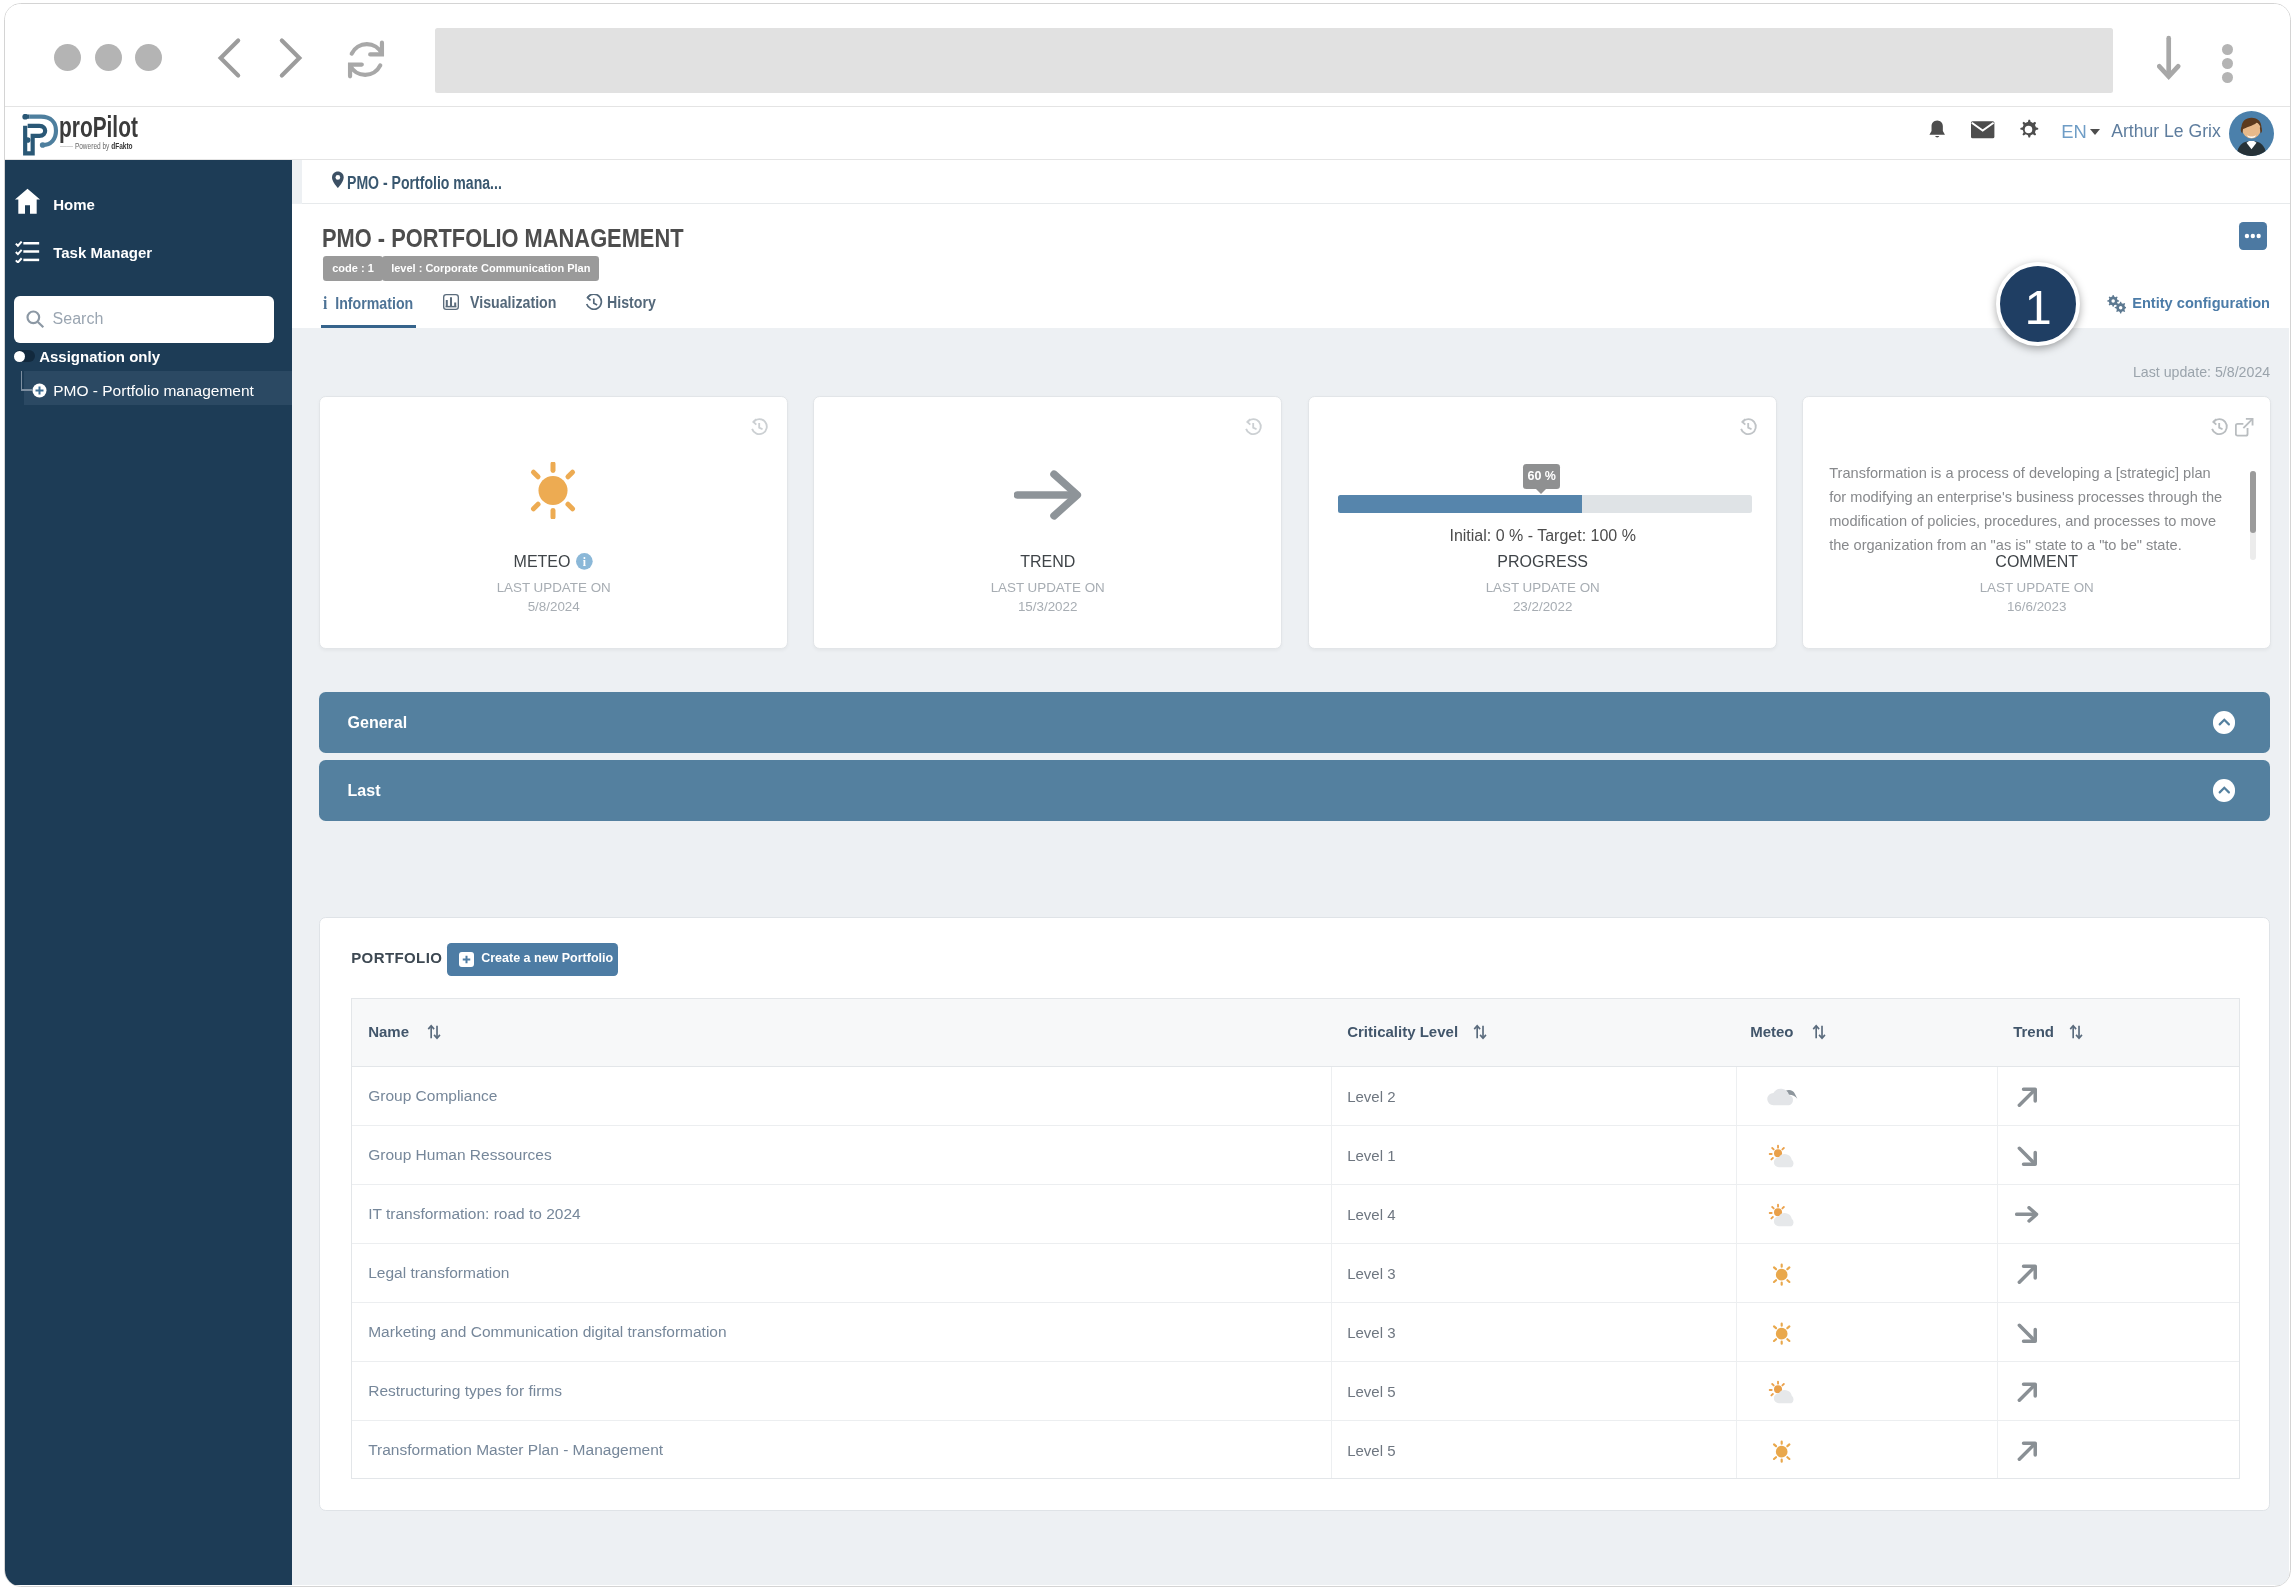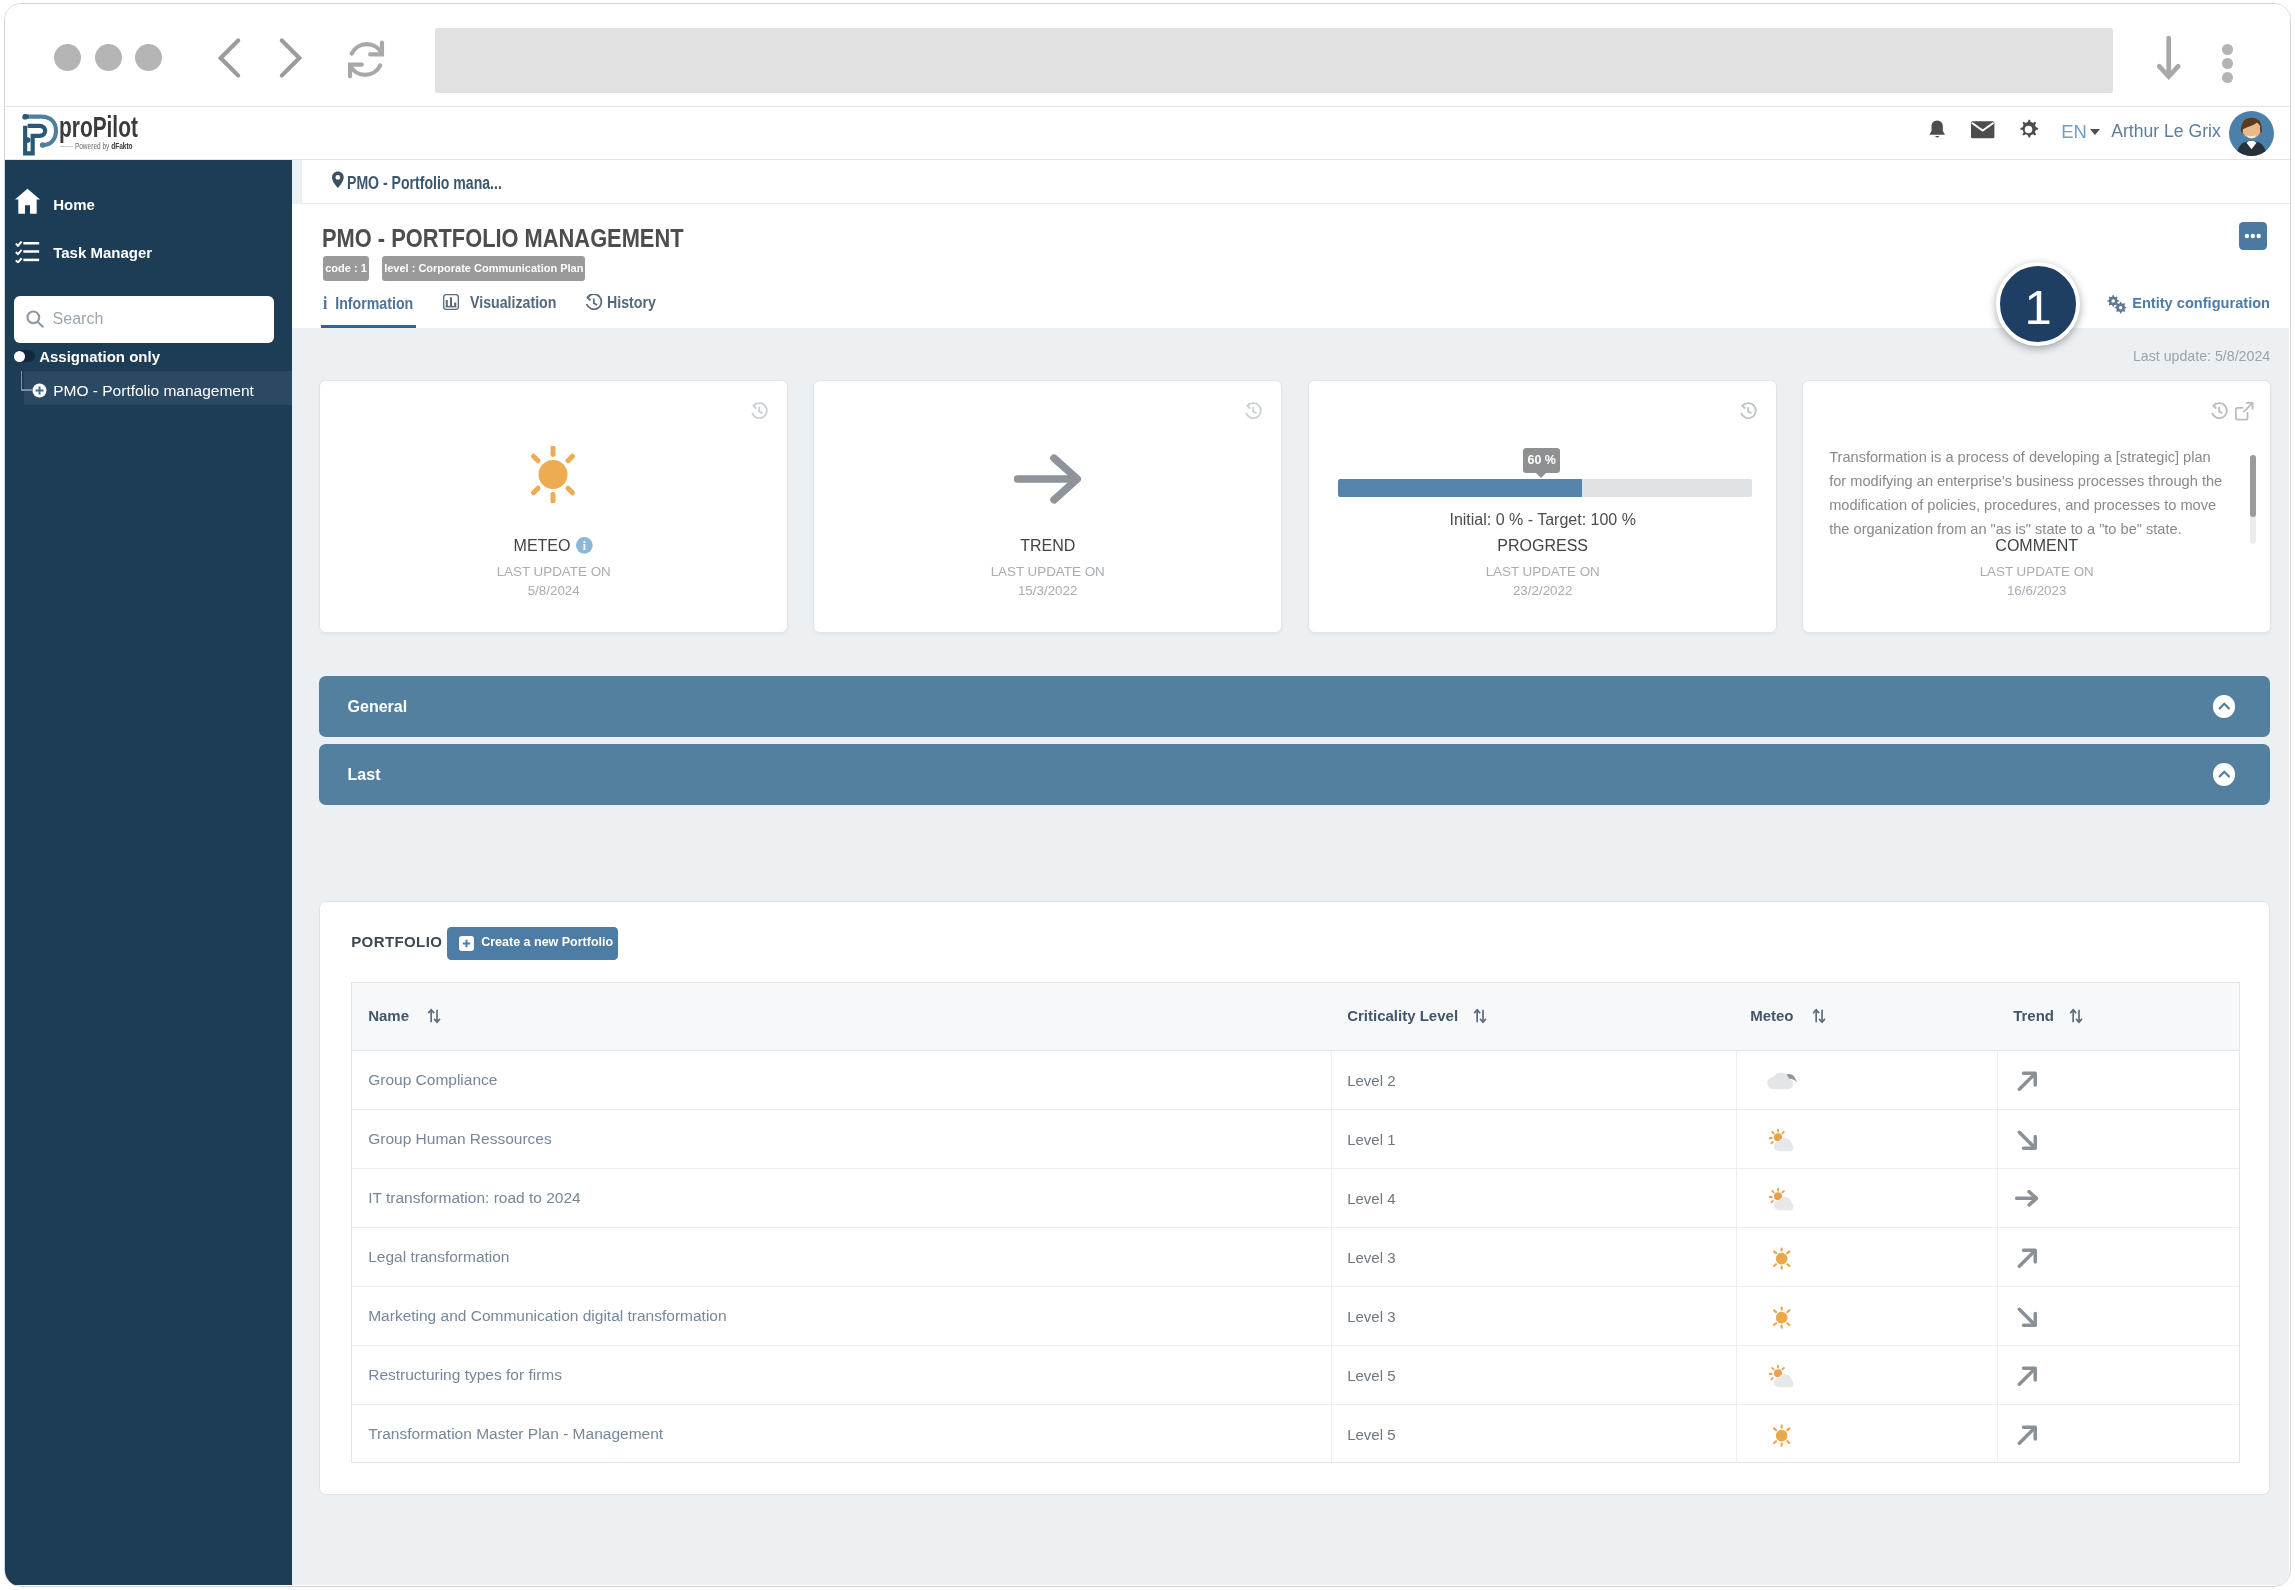--- a/index.html
+++ b/index.html
@@ -19,26 +19,26 @@
 .toggletrack{position:absolute;left:8.4px;top:190px;width:21px;height:11.7px;background:#12293d;border-radius:6.7px}
 .toggleknob{position:absolute;left:9.2px;top:191px;width:11px;height:11px;background:#fff;border-radius:50%}
 .treehl{position:absolute;left:19px;top:211px;width:268px;height:34px;background:#2b4963}
 .treetext{position:absolute;left:48px;top:222px;font-size:15.5px;color:#fff;font-weight:400}
 
 .main{position:absolute;left:287px;top:156px;width:1997px;height:1425px;background:#edf0f3}
 .crumb{position:absolute;left:10px;top:0;width:100%;height:44px;background:#fff;border-bottom:0.8px solid #e7eaec}
 .crumbtext{position:absolute;left:45px;top:12.5px;font-size:17.6px;font-weight:700;color:#39576f;transform:scale(.8,1);transform-origin:left top;white-space:nowrap}
 .titlebar{position:absolute;left:0;top:44px;width:100%;height:124px;background:#fff}
 .h1{position:absolute;left:30px;top:18.4px;font-size:26px;font-weight:700;color:#4d4d4d;transform:scale(.84,1);transform-origin:left top;white-space:nowrap}
-.badge{position:absolute;top:52px;height:25px;background:#9a9a9a;color:#fff;font-size:11px;font-weight:700;border-radius:3.3px;line-height:25px;padding:0 2px;white-space:nowrap}
+.badge{position:absolute;top:52px;height:25px;background:#9a9a9a;color:#fff;font-size:11px;font-weight:700;border-radius:3.3px;line-height:25px;padding:0 9px;white-space:nowrap}
 .tab{position:absolute;top:89px;font-size:16.7px;font-weight:700;color:#51718e;transform:scale(.85,1);transform-origin:left center;white-space:nowrap}
 .tabline{position:absolute;left:28.4px;top:121px;width:95px;height:2.5px;background:#36648c}
 .entity{position:absolute;top:91px;font-size:14.6px;font-weight:700;color:#4c7ca8;white-space:nowrap}
 .dots3btn{position:absolute;left:1947px;top:17.6px;width:28px;height:28px;background:#4c79a2;border-radius:4.2px;color:#fff;text-align:center}
-.content{position:absolute;left:0;top:160px;width:100%;height:1156px}
+.content{position:absolute;left:0;top:176px;width:100%;height:1156px}
 .lastupd{position:absolute;right:19px;top:28px;font-size:14.2px;color:#9ba4ac}
 .card{position:absolute;top:60px;width:469px;height:253px;background:#fff;border:0.8px solid #e2e5e8;border-radius:6.7px;box-shadow:0 1.7px 3.3px rgba(0,0,0,.04)}
 .cardlbl{position:absolute;width:100%;text-align:center;font-weight:400;font-size:16px;color:#3f4448}
 .cardupd{position:absolute;width:100%;text-align:center;font-size:13.4px;color:#a7adb3;line-height:18.4px}
 .acc{position:absolute;left:27px;width:1951px;height:61px;background:#54809f;border-radius:6.7px}
 .acc span{position:absolute;left:28.4px;top:22px;font-size:16px;font-weight:700;color:#fff}
 .accbtn{position:absolute;right:35px;top:19px;width:22.6px;height:22.6px;background:#fff;border-radius:50%}
 .panel{position:absolute;left:27px;top:581px;width:1951px;height:594px;background:#fff;border:0.8px solid #dfe3e7;border-radius:6.7px}
 .ptitle{position:absolute;left:31px;top:31px;font-size:15px;font-weight:700;color:#3d4852;letter-spacing:0.4px}
 .pbtn{position:absolute;left:127px;top:25px;width:171px;height:33px;background:#4d7ca4;border-radius:4.2px;color:#fff;font-size:12.5px;white-space:nowrap}

